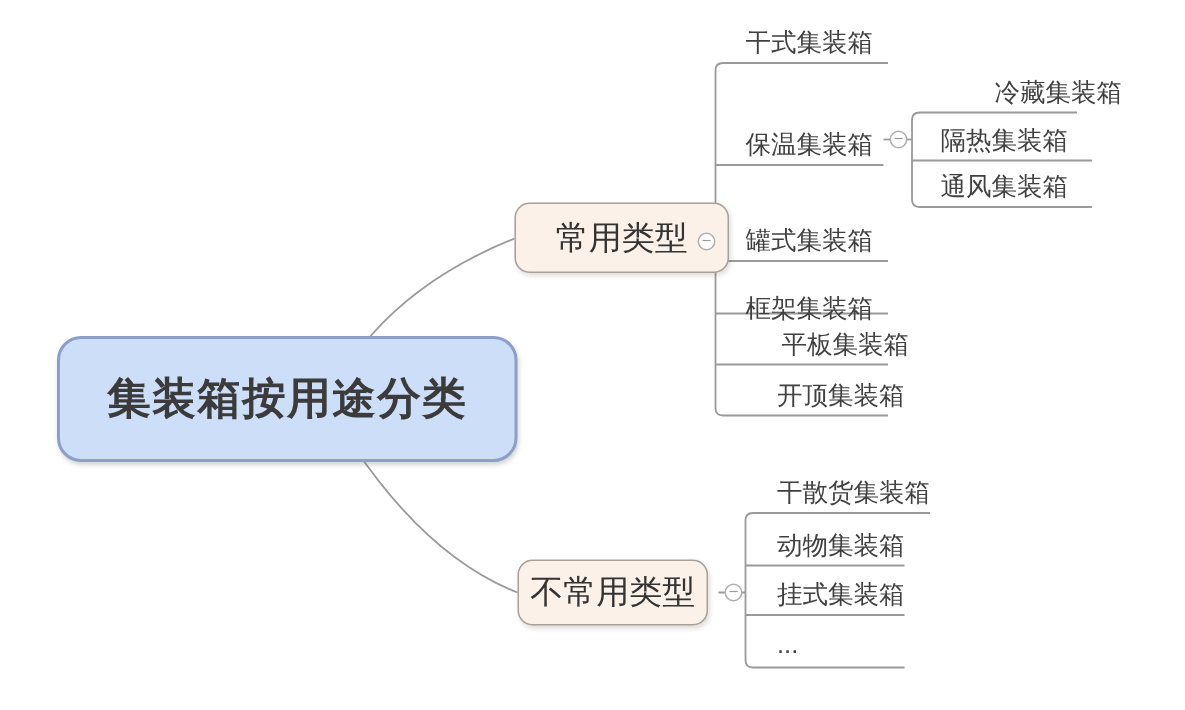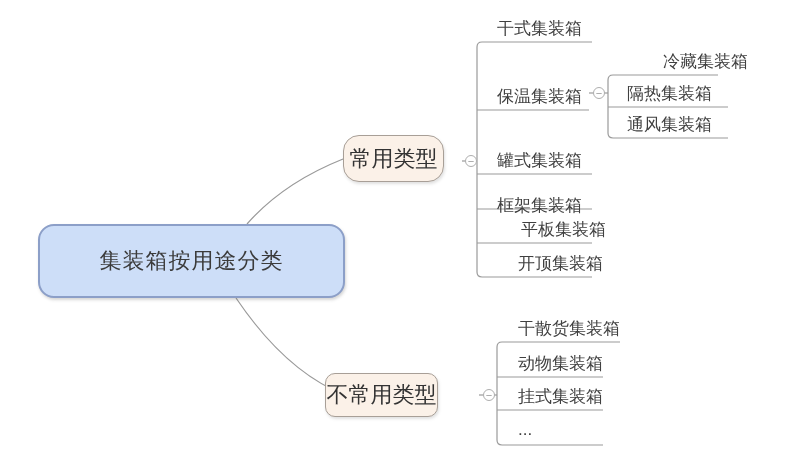--- a/index.html
+++ b/index.html
@@ -4,32 +4,32 @@
 <style>
   html,body { margin:0; padding:0; }
   body {
     width:790px; height:473px; background:#ffffff; position:relative;
     overflow:hidden; font-family:"Liberation Sans", sans-serif;
   }
   #lines { position:absolute; left:0; top:0; z-index:1; }
   .node { position:absolute; display:flex; align-items:center; justify-content:center;
           box-sizing:border-box; z-index:2; cursor:default; }
   .root-node {
-    left:38px; top:224px; width:307px; height:74px;
+    left:38px; top:224px; width:307px; height:84px;
     background:#cddef8; border:2px solid #8c9fc8; border-radius:16px;
     box-shadow:1px 2px 3px rgba(90,90,90,0.25);
-    font-size:22px; font-weight:normal; color:#3b3b3b; letter-spacing:1px;
+    font-size:29px; font-weight:bold; color:#3b3b3b; letter-spacing:1px;
   }
   .branch-node {
     background:#fbf1e8; border:1.5px solid #a89f97; border-radius:10px;
     box-shadow:1px 2px 3px rgba(120,120,120,0.22);
     font-size:22px; color:#333333;
   }
-  .branch-common   { left:343px; top:135px; width:101px; height:47px;border-radius:16px; }
-  .branch-uncommon { left:325px; top:373px; width:113px; height:44px; }
+  .branch-common   { left:343px; top:135px; width:143px; height:47px; }
+  .branch-uncommon { left:345px; top:373px; width:127px; height:44px; }
   .topic-label {
     position:absolute; z-index:2; font-size:17px; line-height:20px;
     color:#404040; white-space:nowrap;
   }
   .collapse-icon {
     position:absolute; z-index:3; width:12px; height:12px; box-sizing:border-box;
     background:#ffffff; border:1px solid #aeaeae; border-radius:50%;
     display:flex; align-items:center; justify-content:center; cursor:pointer;
   }
   .collapse-icon span {

